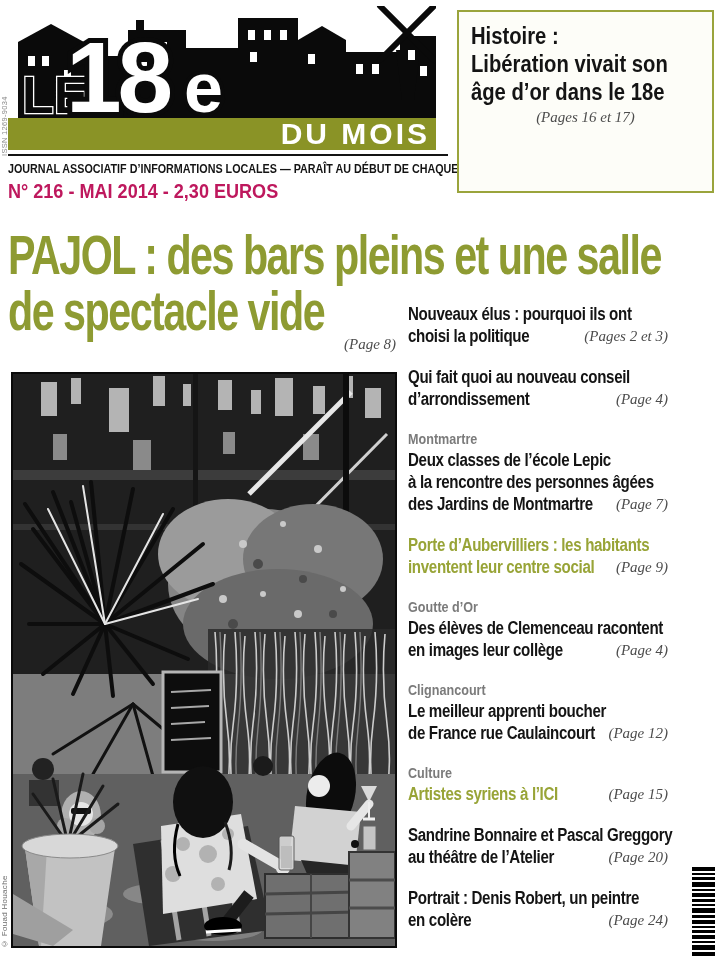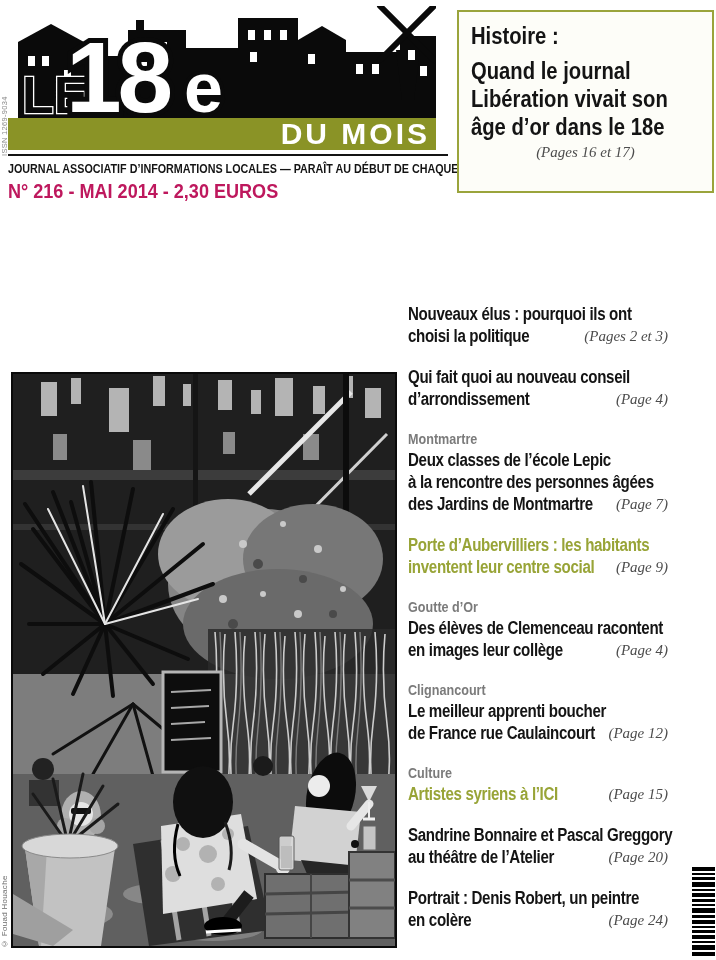--- a/index.html
+++ b/index.html
@@ -16,21 +16,21 @@
         font-size:7.5px;color:#8a8a8a;letter-spacing:.3px;}
 
   .masthead{position:absolute;left:8px;top:6px;width:428px;height:144px;}
 
   .tagline{position:absolute;left:8px;top:154px;width:440px;border-top:2px solid #141414;
            padding-top:6px;font-weight:700;font-size:12.5px;color:#141414;}
   .issue-line{position:absolute;left:8px;top:179px;font-weight:700;font-size:21px;color:#be185d;}
 
   .histoire{position:absolute;left:457px;top:10px;width:257px;height:183px;box-sizing:border-box;
             border:2px solid #9aa43c;background:#fdfdf8;padding:10px 12px 8px 12px;}
-  .histoire .kicker{font-weight:700;font-size:23px;line-height:28px;color:#141414;margin-bottom:7px;}
+  .histoire .kicker{font-weight:700;font-size:23px;line-height:28px;color:#141414;}
   .histoire .h-line{font-weight:700;font-size:23px;line-height:28px;color:#141414;}
   .histoire .pages{margin-top:3px;text-align:center;
             font-family:"Liberation Serif",serif;font-style:italic;font-size:15px;color:#4c4c4c;}
 
   .lead{position:absolute;left:8px;top:227px;width:708px;}
   .lead .l-line{font-weight:700;font-size:55px;line-height:56px;letter-spacing:-2px;color:#8e9b32;}
   .lead .pages{position:absolute;left:336px;top:109px;
             font-family:"Liberation Serif",serif;font-style:italic;font-size:15px;color:#4c4c4c;}
 
   .photo{position:absolute;left:11px;top:372px;width:386px;height:576px;box-sizing:border-box;
@@ -106,28 +106,33 @@
   </div>
   <div class="issue-line">
     <span class="cx86">N° 216 - MAI 2014 - 2,30 EUROS</span>
   </div>
 
   <div class="histoire">
     <div class="kicker">
       <span class="cx88">Histoire :</span>
     </div>
     <div class="h-line">
-      <span class="cx88">Quand le journal</span></div>
-    <div class="h-line">
       <span class="cx88">Libération vivait son</span></div>
     <div class="h-line">
       <span class="cx88">âge d’or dans le 18e</span></div>
     <div class="pages">(Pages 16 et 17)</div>
   </div>
 
+  <div class="lead">
+    <div class="l-line">
+      <span class="cx75">PAJOL : des bars pleins et une salle</span></div>
+    <div class="l-line">
+      <span class="cx75">de spectacle vide</span></div>
+    <div class="pages">(Page 8)</div>
+  </div>
 
   <div class="photo">
     <svg viewBox="0 0 382 572" preserveAspectRatio="none">
       <rect x="0" y="0" width="382" height="572" fill="#7d7d7d"></rect>
       <g>
         <rect x="0" y="0" width="382" height="300" fill="#1f1f1f"></rect>
         <rect x="0" y="96" width="382" height="10" fill="#3c3c3c"></rect>
         <rect x="0" y="150" width="382" height="6" fill="#333"></rect>
         <g fill="#cfcfcf" opacity=".85">
           <rect x="28" y="8" width="16" height="34"></rect>

